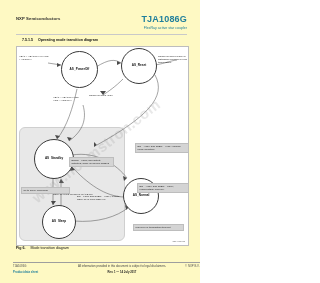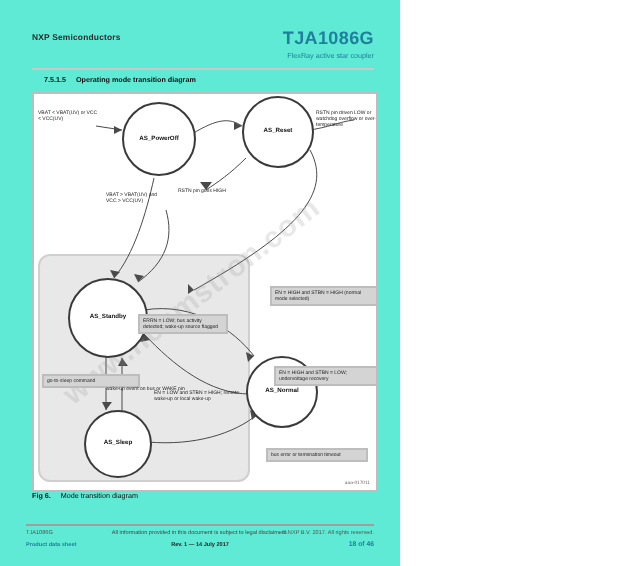--- a/index.html
+++ b/index.html
@@ -1,18 +1,18 @@
 <!DOCTYPE html>
 <html><head>
 <meta charset="utf-8">
 <style>
   html,body{margin:0;padding:0;background:#ffffff;}
   body{width:200px;height:283px;overflow:hidden;
        font-family:"Liberation Sans", sans-serif;color:#000;}
-  .page{position:relative;width:200px;height:283px;background:#5eead4;}
+  .page{position:relative;width:200px;height:283px;background:#fef9c3;padding-left:44px;}
 
   
   .hdr{position:absolute;left:0;top:14px;width:200px;height:22px;}
   .hdr-left{position:absolute;left:16px;top:2px;font-size:4.2px;font-weight:bold;
             color:#2b2b2b;letter-spacing:.1px;}
   .hdr-right{position:absolute;right:13px;top:0px;text-align:right;}
   .hdr-part{font-size:9px;font-weight:bold;color:#1f7f9c;letter-spacing:.2px;}
   .hdr-sub{font-size:3.6px;color:#1f7f9c;margin-top:1.5px;}
   .hdr-rule{position:absolute;left:16px;right:13px;top:20px;height:.5px;background:#c9c9c9;}
 

